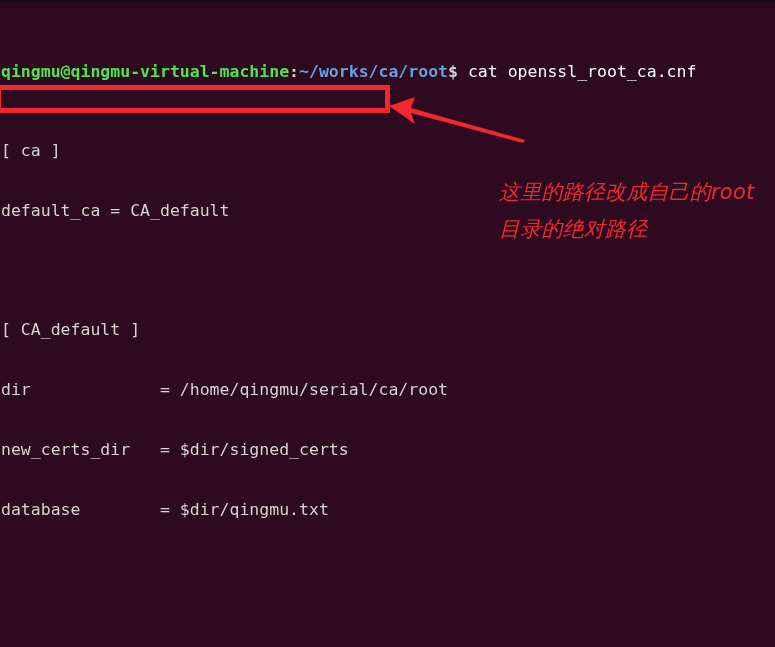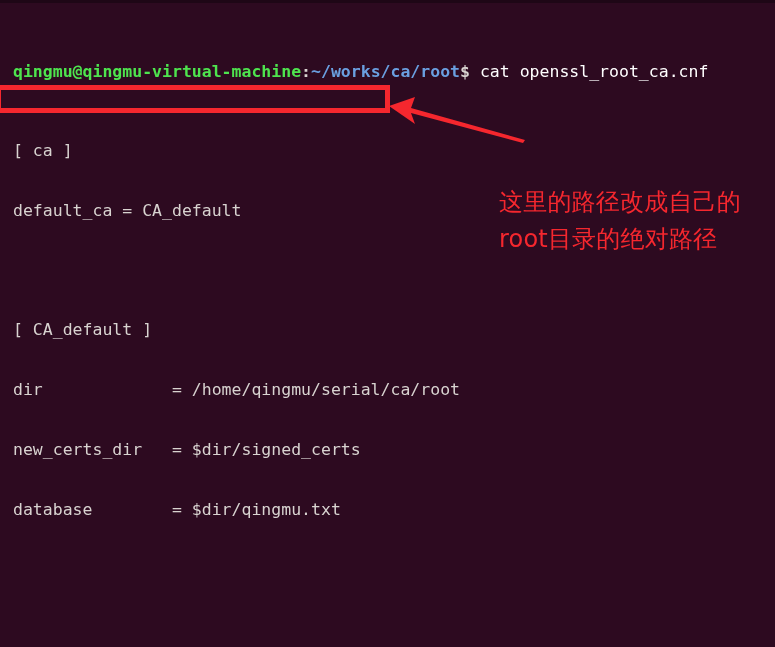--- a/index.html
+++ b/index.html
@@ -41,21 +41,21 @@
     font-size: 16.5px;
     line-height: 19.9px;
     letter-spacing: 0px;
     white-space: pre;
     color: #d8d3d0;
   }
 
   .line {
     height: 19.9px;
     white-space: pre;
-    padding-left: 13px;
+    padding-left: 1px;
   }
 
   .seg-user   { color: #4ee44e; font-weight: bold; }
   .seg-colon  { color: #d8d3d0; font-weight: bold; }
   .seg-path   { color: #6a9fe0; font-weight: bold; }
   .seg-dollar { color: #d8d3d0; font-weight: bold; }
   .seg-cmd    { color: #ffffff; }
 
   
   #dir-highlight-box {
@@ -77,29 +77,30 @@
     top: 92px;
     width: 150px;
     height: 55px;
     z-index: 6;
     pointer-events: none;
   }
 
   #annotation-note {
     position: absolute;
     left: 499px;
-    top: 184px;
+    top: 174px;
     width: 268px;
     color: #f5272e;
     font-family: "DejaVu Sans", "Liberation Sans", sans-serif;
-    font-size: 24px;
+    font-size: 21px;
     line-height: 37px;
     font-weight: normal;
     letter-spacing: 0.2px;
     z-index: 7;
+    font-style: italic;
   }
 </style>
 </head>
 <body>
 
 <div id="terminal">
 
   <div id="top-strip"></div>
 
   <div id="lines">

